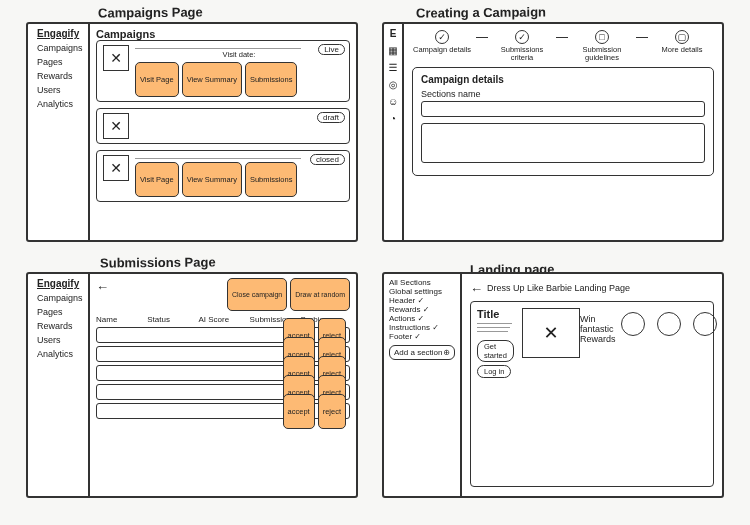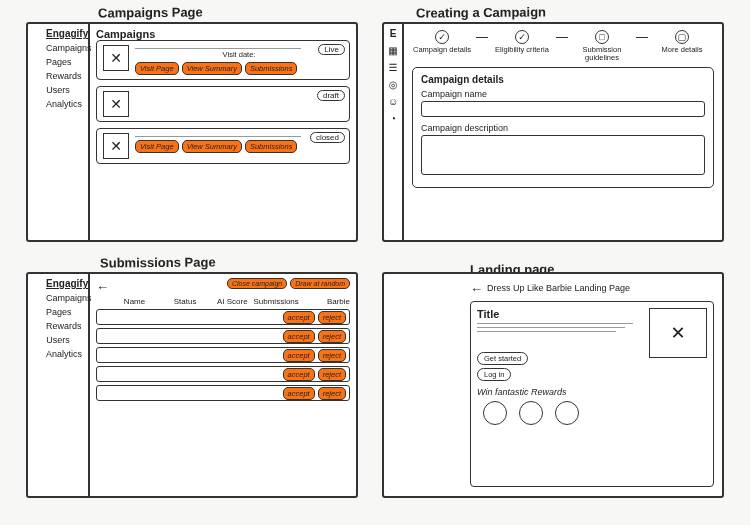--- a/index.html
+++ b/index.html
@@ -25,25 +25,24 @@
     position: absolute;
     border: 2px solid #333;
     border-radius: 3px;
     background: #fff;
   }
   
   .sidebar {
     width: 62px;
     border-right: 2px solid #333;
     height: 100%;
-    padding: 4px 18px;
+    padding: 4px 9px;
     display: flex; flex-direction: column;
     gap: 4px;
     font-size: 9px;
-    text-align: center;
   }
   .sidebar .brand { font-size: 10px; font-weight: bold; text-decoration: underline; }
   .sidebar .navitem { cursor: pointer; }
   .main { position: absolute; left: 62px; top:0; right:0; bottom:0; padding:4px 6px; }
 
   
   .camp-card {
     border: 1.5px solid #333; border-radius: 4px;
     margin-bottom: 6px;
     padding: 4px 6px;
@@ -60,29 +59,29 @@
   .camp-body { flex:1; }
   .squiggle { height:3px; border-bottom:1.5px solid #999; margin:1px 0; width:80%; }
   .status-pill {
     position:absolute; top:3px; right:4px;
     border:1.5px solid #333; border-radius:6px;
     padding:0 5px; font-size:8px;
   }
   .btnrow { display:flex; gap:3px; margin-top:3px; }
   .btn {
     border:1.5px solid #333; border-radius:5px;
-    padding:1px 4px; font-size:7.5px; background:#f97316;
-    cursor:pointer; white-space:nowrap;font-style:italic;
+    padding:12px 4px; font-size:7.5px; background:#fdba74;
+    cursor:pointer; white-space:nowrap;
   }
 
   
   .back-arrow { font-size:13px; font-weight:bold; cursor:pointer; display:inline-block; }
   .sub-head { display:flex; justify-content:space-between; align-items:flex-start; }
   .sub-actions { display:flex; gap:3px; }
-  .sub-table-head { display:flex; gap:2px; font-size:8px; margin-top:4px;text-align:right; }
+  .sub-table-head { display:flex; gap:2px; font-size:8px; margin-top:4px; }
   .sub-table-head span { flex:1; }
   .sub-row {
     border:1.5px solid #333; border-radius:3px;
     height:16px; margin-top:3px;
     display:flex; justify-content:flex-end; align-items:center;
     padding:0 3px; gap:3px;
   }
 
   
   .mini-sidebar {
@@ -116,30 +115,30 @@
   .lp-sidebar {
     width:78px; border-right:2px solid #333; height:100%;
     padding:4px 5px; font-size:8px;
     display:flex; flex-direction:column; gap:4px;
   }
   .lp-main { position:absolute; left:78px; top:0; right:0; bottom:0; padding:6px 8px; }
   .lp-head { display:flex; align-items:center; gap:4px; font-size:9px; }
   .preview {
     border:1.5px solid #333; border-radius:4px;
     margin-top:6px; padding:6px; height: calc(100% - 24px);
-    display:flex; flex-direction:column;
+    display:flex; flex-direction:row;
   }
   .hero { display:flex; gap:8px; }
   .hero-text { flex:1; font-size:9px; }
   .hero-title { font-size:11px; font-weight:bold; }
   .hero-img { width:58px; height:50px; border:1.5px solid #333; display:flex;align-items:center;justify-content:center;font-size:18px;}
-  .rewards-title { font-size:9px; margin-top:6px; text-align:left;font-style:italic; }
+  .rewards-title { font-size:9px; margin-top:6px; text-align:left; }
   .rewards-row { display:flex; gap:12px; margin-top:4px; justify-content:flex-start; padding-left:6px; }
   .reward-dot { width:24px; height:24px; border:1.5px solid #333; border-radius:50%; }
-  .hero-btns { display:flex; flex-direction:column; gap:3px; margin-top:20px; }
+  .hero-btns { display:flex; flex-direction:column; gap:3px; margin-top:8px; }
   .pill { border:1.5px solid #333; border-radius:8px; font-size:7.5px; padding:1px 6px; width:fit-content; cursor:pointer;}
   .add-btn { border:1.5px solid #333; border-radius:6px; padding:2px 4px; font-size:8px; display:flex; justify-content:space-between; align-items:center; cursor:pointer;}
   .lp-nav { cursor:pointer; }
 </style>
 </head>
 <body>
 
 <div class="root">
 
   <div class="sketch-title" style="left:98px; top:5px;">Campaigns Page</div>
@@ -201,39 +200,38 @@
     </div>
     <div class="mini-main">
       <div class="stepper">
         <div class="step">
           <div class="dot">✓</div>
           <div class="lbl">Campaign details</div>
         </div>
         <div class="step-line"></div>
         <div class="step">
           <div class="dot">✓</div>
-          <div class="lbl">Eligibility criteria</div>
+          <div class="lbl">Submissions criteria</div>
         </div>
         <div class="step-line"></div>
         <div class="step">
           <div class="dot">□</div>
           <div class="lbl">Submission guidelines</div>
         </div>
         <div class="step-line"></div>
         <div class="step">
           <div class="dot">▢</div>
           <div class="lbl">More details</div>
         </div>
       </div>
 
       <div class="form-box">
         <div class="sect-title">Campaign details</div>
-        <div>Campaign name</div>
+        <div>Sections name</div>
         <div class="field"></div>
-        <div>Campaign description</div>
         <div class="field field-tall"></div>
       </div>
     </div>
   </div>
 
   <div class="sketch-title" style="left:100px; top:255px;">Submissions Page</div>
   <div class="frame" style="left:26px; top:272px; width:332px; height:226px;">
     <div class="sidebar">
       <div class="brand">Engagify</div>
       <div class="navitem">Campaigns</div>
@@ -277,20 +275,35 @@
           <div class="sub-row">
             <div class="btn">accept</div>
             <div class="btn">reject</div>
           </div>
         </div>
     </div>
   </div>
 
   <div class="sketch-title" style="left:470px; top:262px;">Landing page</div>
   <div class="frame" style="left:382px; top:272px; width:342px; height:226px;">
+    <div class="lp-sidebar">
+      <div id="lp-nav">
+          <div class="lp-nav">All Sections</div>
+          <div class="lp-nav">Global settings</div>
+          <div class="lp-nav">Header ✓</div>
+          <div class="lp-nav">Rewards ✓</div>
+          <div class="lp-nav">Actions ✓</div>
+          <div class="lp-nav">Instructions ✓</div>
+          <div class="lp-nav">Footer ✓</div>
+        </div>
+      <div class="add-btn">
+        <span>Add a section</span>
+        <span>⊕</span>
+      </div>
+    </div>
     <div class="lp-main">
       <div class="lp-head">
         <span class="back-arrow">←</span>
         <span>Dress Up Like Barbie Landing Page</span>
       </div>
       <div class="preview">
         <div class="hero">
           <div class="hero-text">
             <div class="hero-title">Title</div>
             <div class="squiggle" style="width:95%;"></div>

